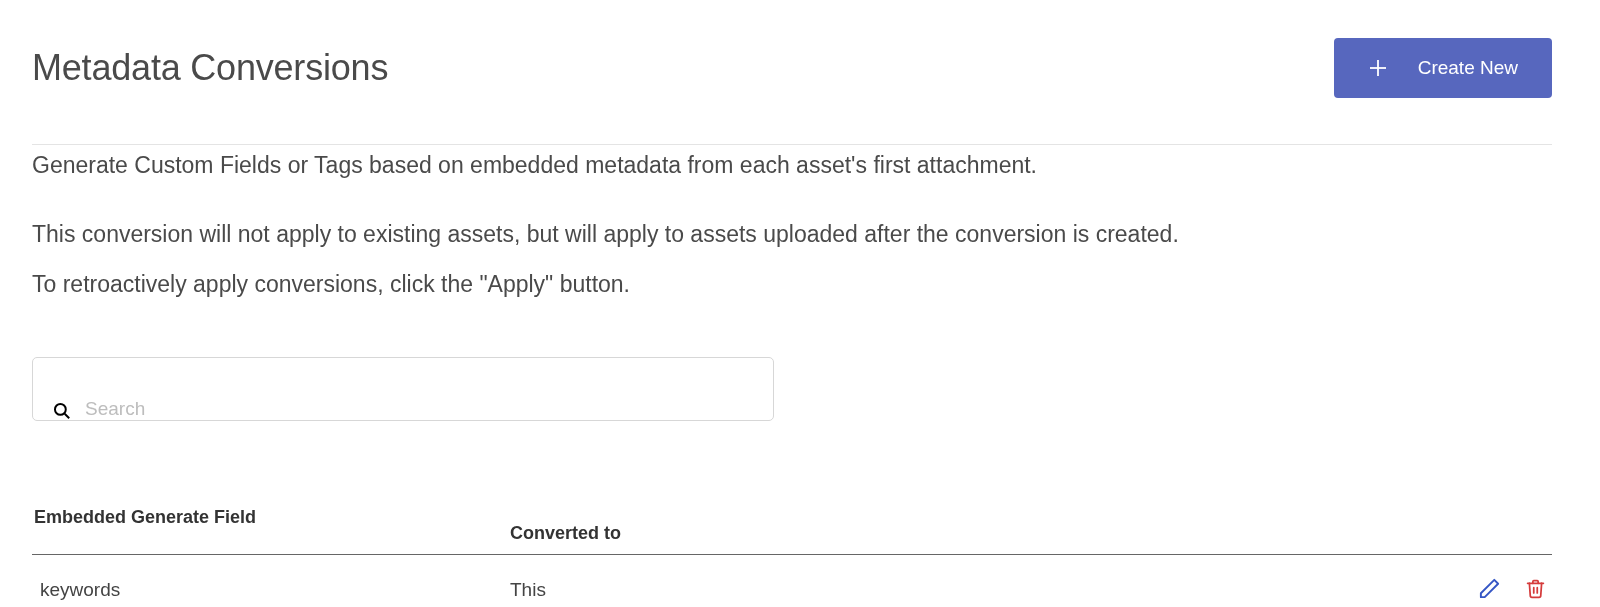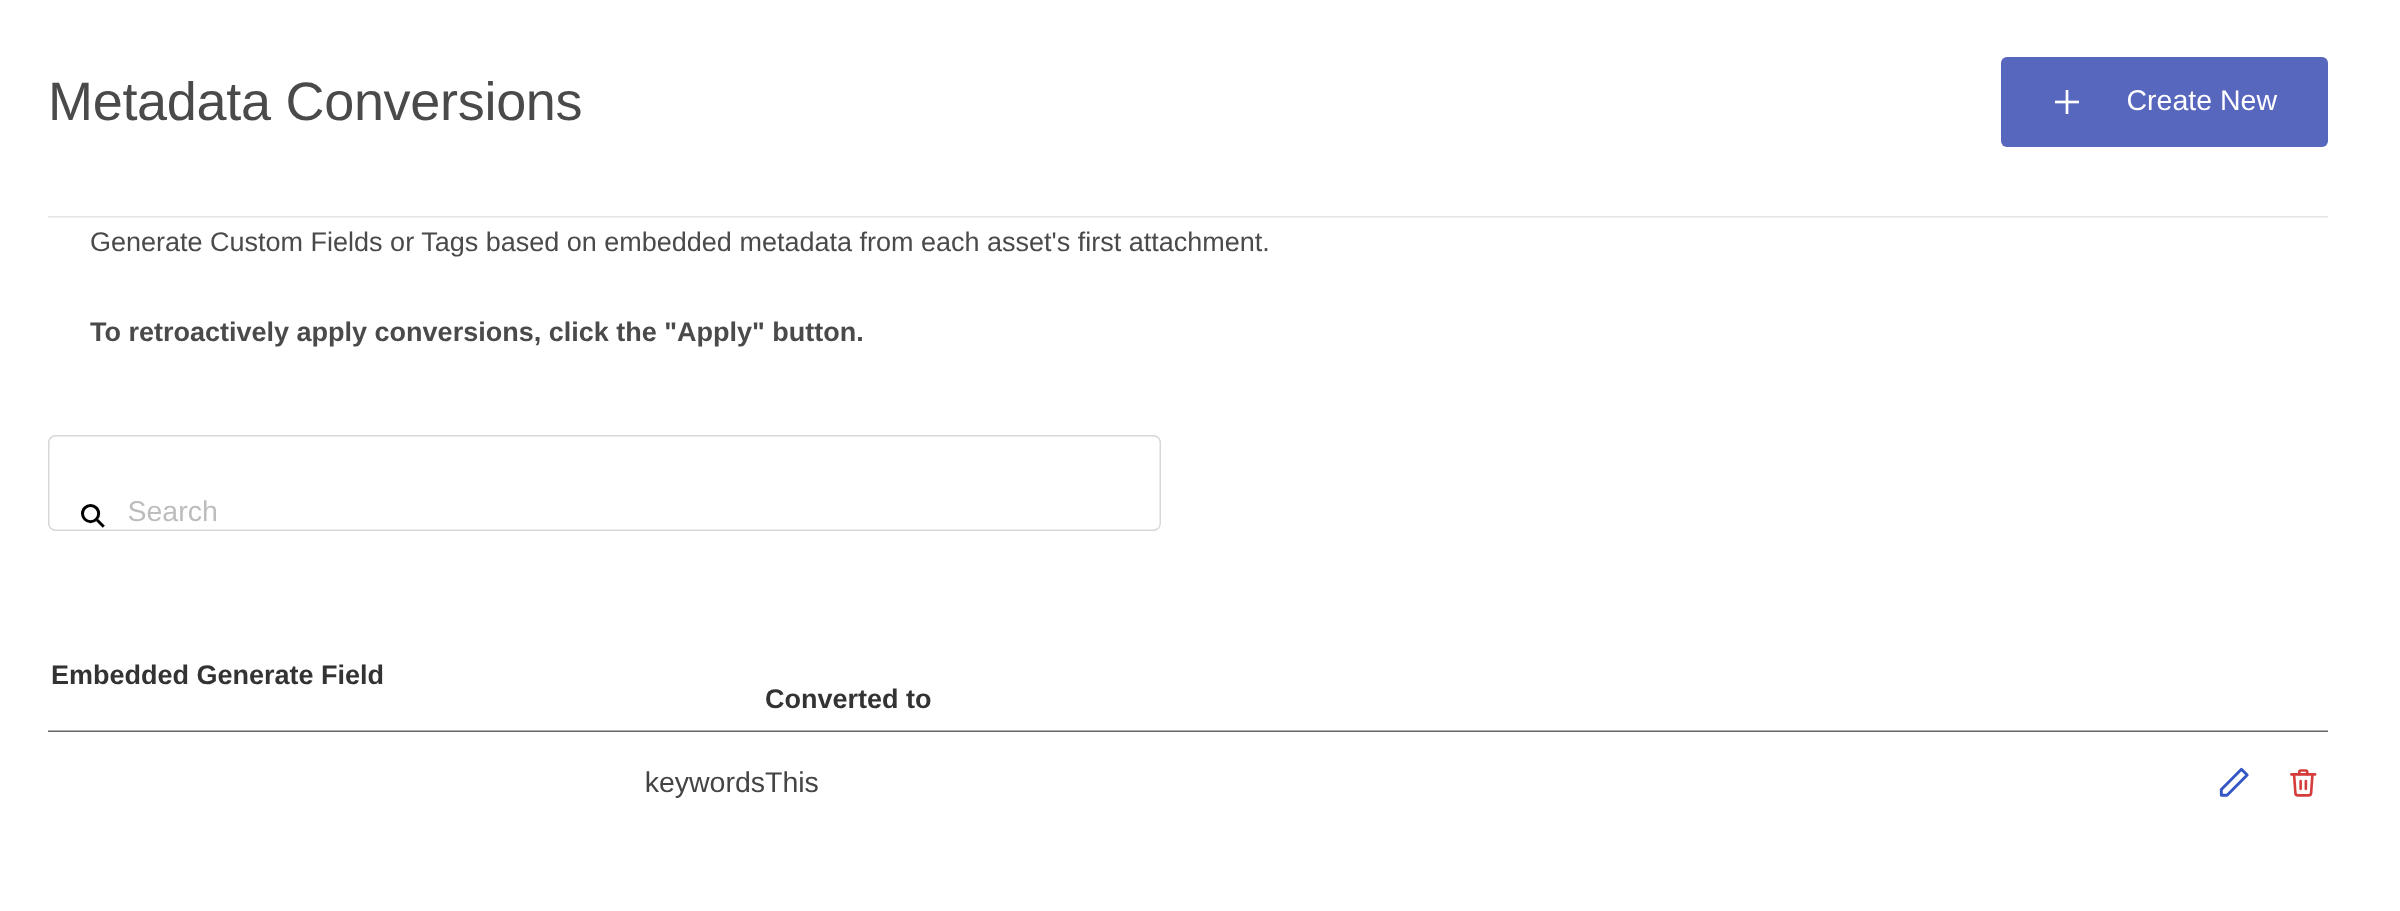--- a/index.html
+++ b/index.html
@@ -43,32 +43,30 @@
     }
     .create-button .plus-icon {
       display: inline-flex;
       align-items: center;
       justify-content: center;
     }
     .description-block {
       margin-bottom: 52px;
     }
     .description-block p {
-      font-size: 18px;
+      font-size: 23px;
       line-height: 1.8;
       color: #4a4a4a;
       margin-bottom: 8px;
-      margin-left: 28px;
     }
     .description-block p:first-child {
       margin-bottom: 28px;
     }
     .description-block p:last-child {
       margin-bottom: 0;
-      font-weight: bold;
     }
     .search-wrap {
       width: 742px;
       height: 64px;
       border: 1px solid #d7d7d7;
       border-radius: 5px;
       display: flex;
       align-items: flex-end;
       padding: 0 20px;
       margin-bottom: 86px;
@@ -123,21 +121,20 @@
       align-items: center;
       padding: 22px 0;
     }
     .table-row .cell {
       font-size: 19px;
       color: #444444;
     }
     .cell-field {
       width: 478px;
       padding-left: 8px;
-      text-align: right;
     }
     .cell-converted {
       flex: 1;
     }
     .icon-btn {
       background: none;
       border: none;
       cursor: pointer;
       display: inline-flex;
       padding: 0;
@@ -154,20 +151,21 @@
         <line x1="10" y1="2" x2="10" y2="18"></line>
         <line x1="2" y1="10" x2="18" y2="10"></line>
       </svg>
     </span>
     <span>Create New</span>
   </button>
 </div>
 
 <div class="description-block">
   <p>Generate Custom Fields or Tags based on embedded metadata from each asset's first attachment.</p>
+  <p>This conversion will not apply to existing assets, but will apply to assets uploaded after the conversion is created.</p>
   <p>To retroactively apply conversions, click the "Apply" button.</p>
 </div>
 
 <div class="search-wrap">
   <span class="search-icon">
     <svg width="18" height="18" viewBox="0 0 20 20" fill="none" stroke="#000000" stroke-width="2.2">
       <circle cx="8.2" cy="8.2" r="6"></circle>
       <line x1="13" y1="13" x2="18" y2="18"></line>
     </svg>
   </span>

